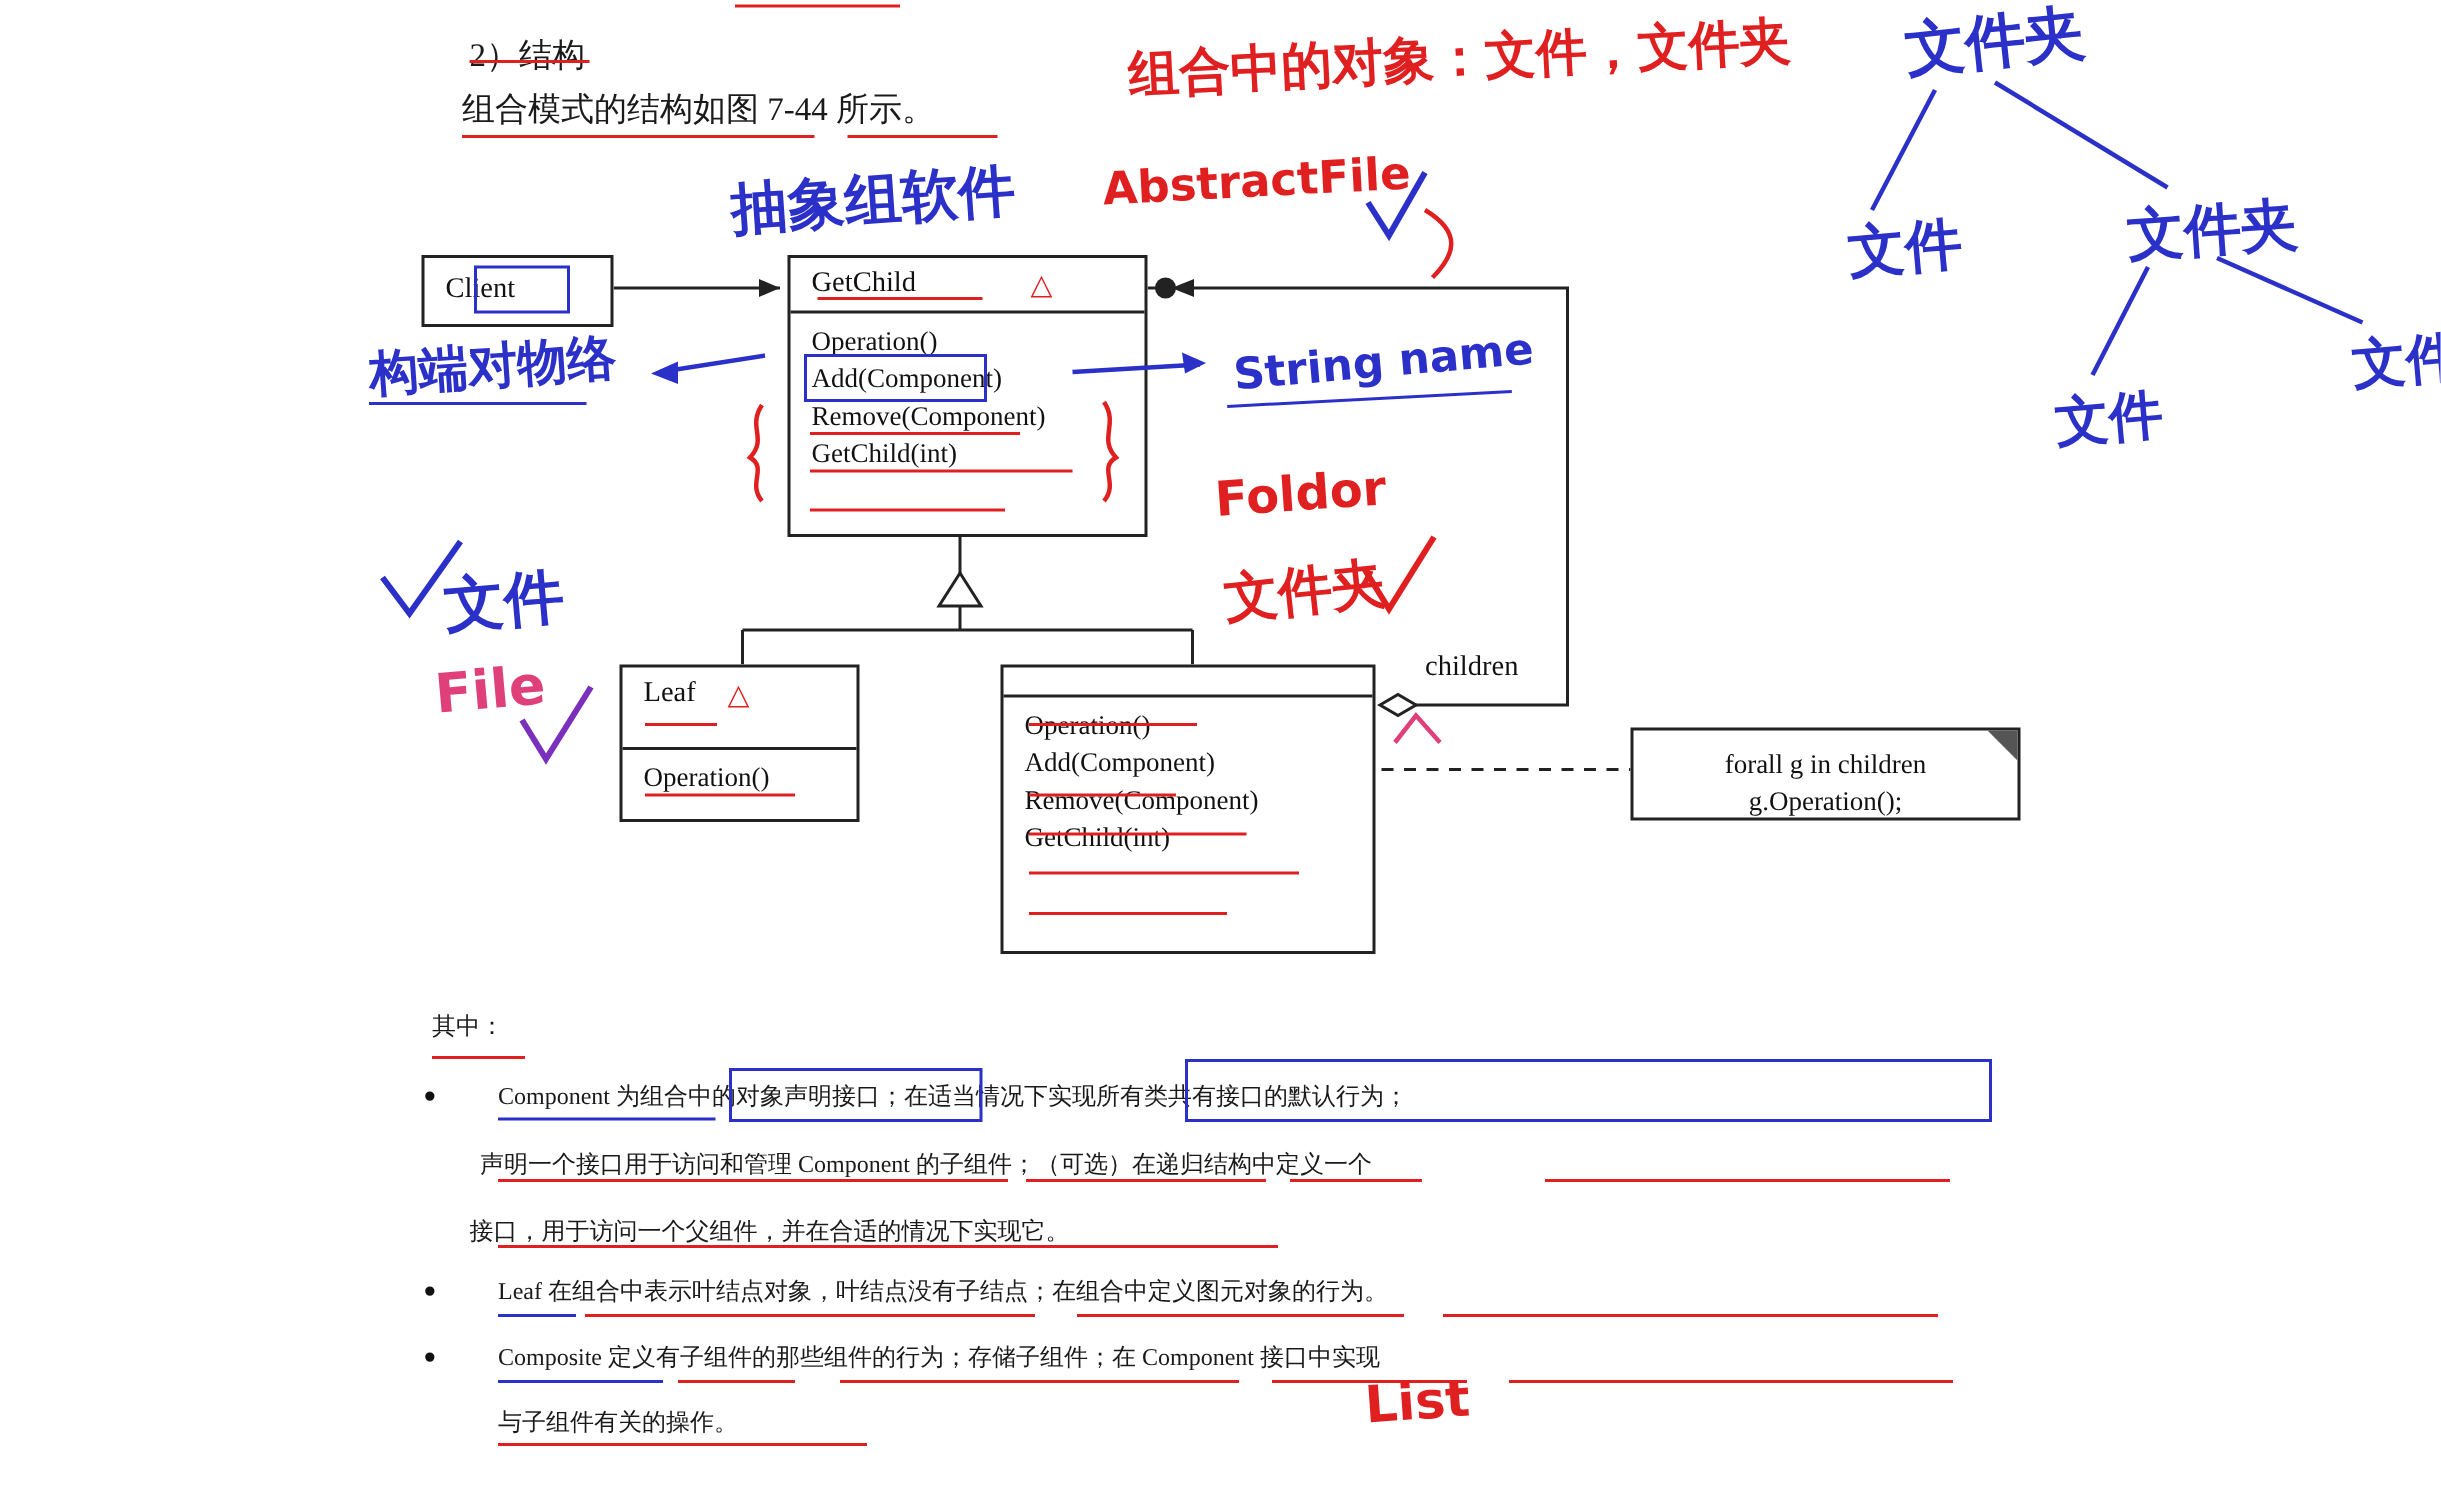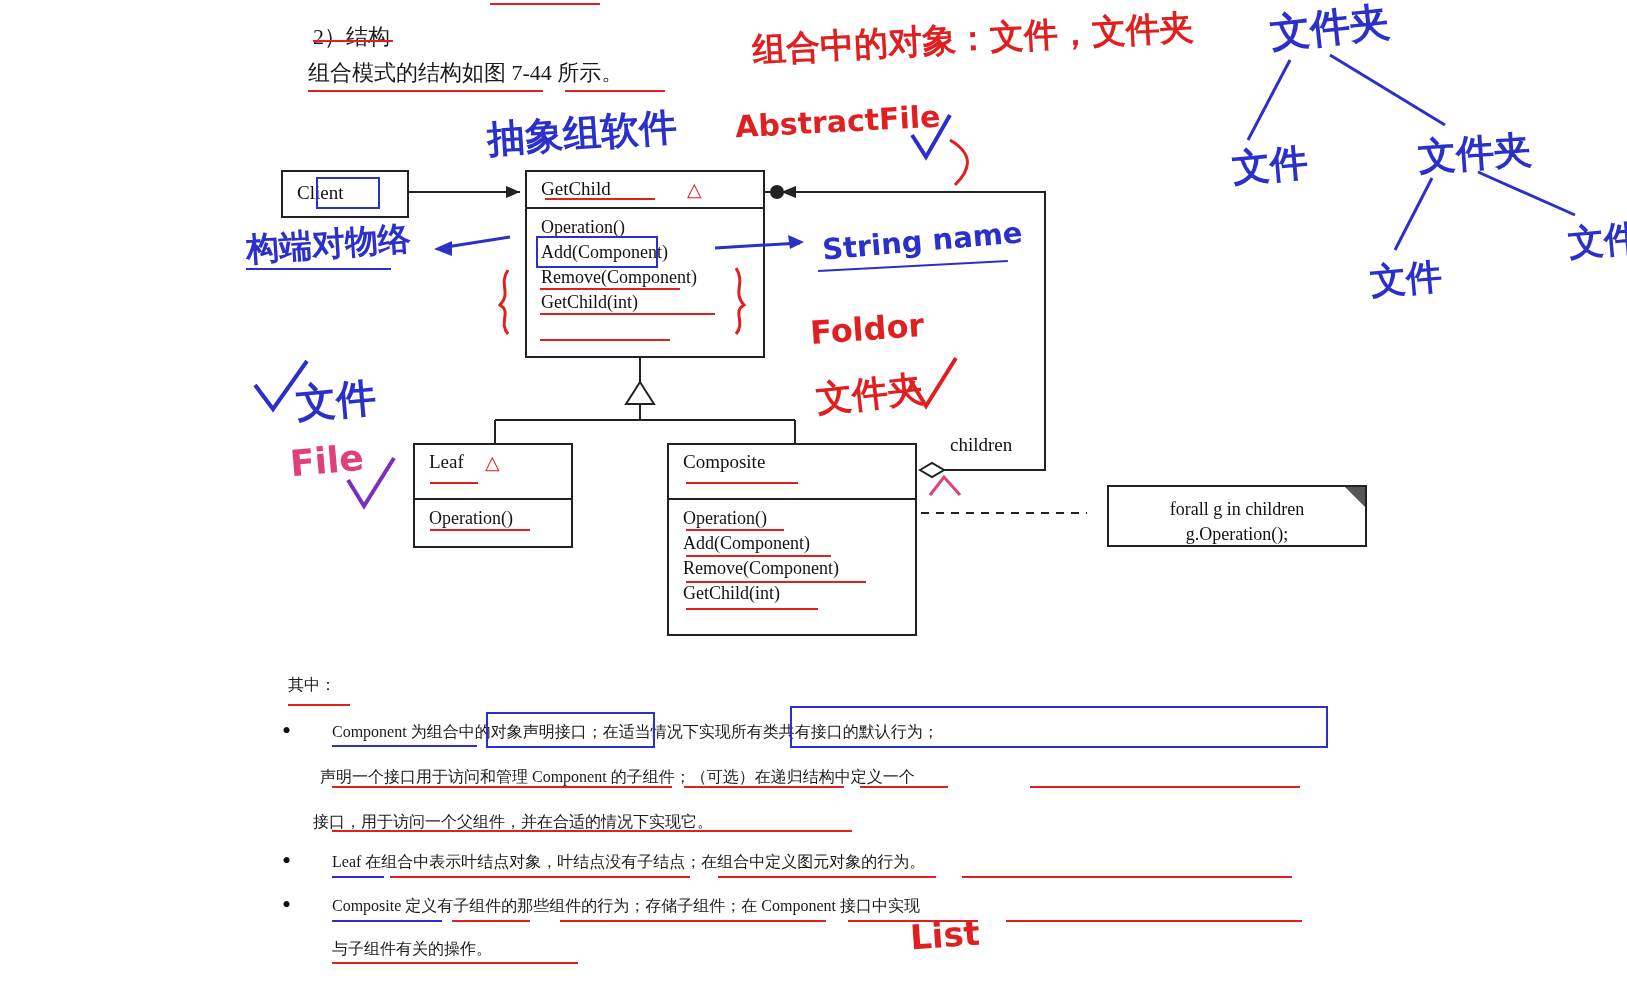--- a/index.html
+++ b/index.html
@@ -12,21 +12,21 @@
   .doc{font-family:"Liberation Serif", serif;color:#1a1a1a;}
   .t-head{font-size:22px;}
   .t-body{font-size:16px;line-height:34px;}
   .bullet{font-size:26px;line-height:1;}
   
   .box{border:2px solid #222;background:#fff;box-sizing:border-box;}
   .box .title{font-size:19px;padding:6px 10px 7px 14px;position:relative;}
   .box .sep{border-top:2px solid #222;}
   .box .ops{font-size:18px;padding:6px 10px 8px 14px;line-height:25px;}
   .note{border:2px solid #222;background:#fff;box-sizing:border-box;
-        font-size:18px;line-height:25px;text-align:center;padding:10px 8px;position:relative;margin-left:20px;}
+        font-size:18px;line-height:25px;text-align:center;padding:10px 8px;position:relative;}
   .note .fold{position:absolute;right:0;top:0;width:0;height:0;
         border-left:20px solid transparent;border-top:20px solid #555;}
   
   .u-red{position:absolute;background:#e02020;height:2px;}
   .u-blue{position:absolute;background:#2a30c8;height:2px;}
   .bx-blue{position:absolute;border:2px solid #2a30c8;}
   
   .hw{position:absolute;font-family:"DejaVu Sans", sans-serif;font-weight:700;white-space:nowrap;}
   .hw-red{color:#e02020;}
   .hw-blue{color:#2a30c8;}
@@ -102,23 +102,20 @@
   </div>
   <div class="sep" style="margin-top:18px;"></div>
   <div class="ops">
     <div>Operation()</div>
   </div>
 </div>
 <div class="u-red" style="left:430px;top:482px;width:48px;"></div>
 <div class="u-red" style="left:430px;top:529px;width:100px;"></div>
 
 <div class="abs box" style="left:667px;top:443px;width:250px;height:193px;">
-  <div class="title">
-    <span>Composite</span>
-  </div>
   <div class="sep" style="margin-top:18px;"></div>
   <div class="ops">
     <div>Operation()</div>
     <div>Add(Component)</div>
     <div>Remove(Component)</div>
     <div>GetChild(int)</div>
   </div>
 </div>
 <div class="u-red" style="left:686px;top:482px;width:112px;"></div>
 <div class="u-red" style="left:686px;top:529px;width:98px;"></div>

